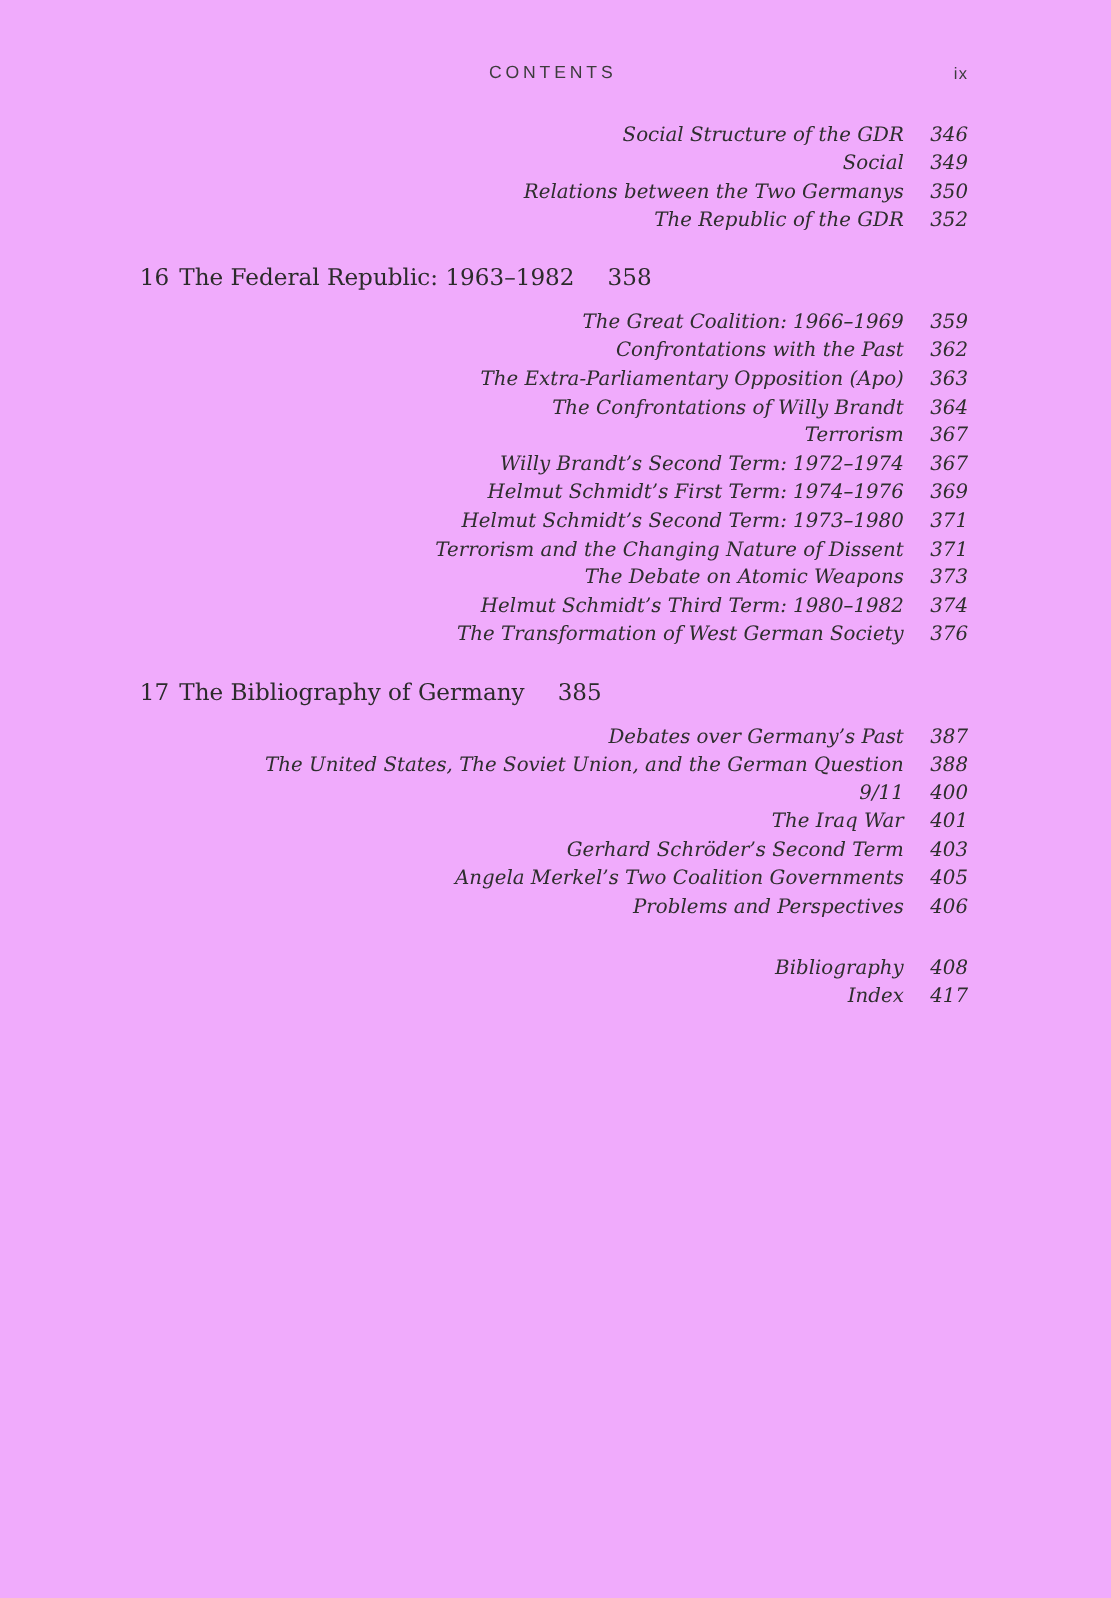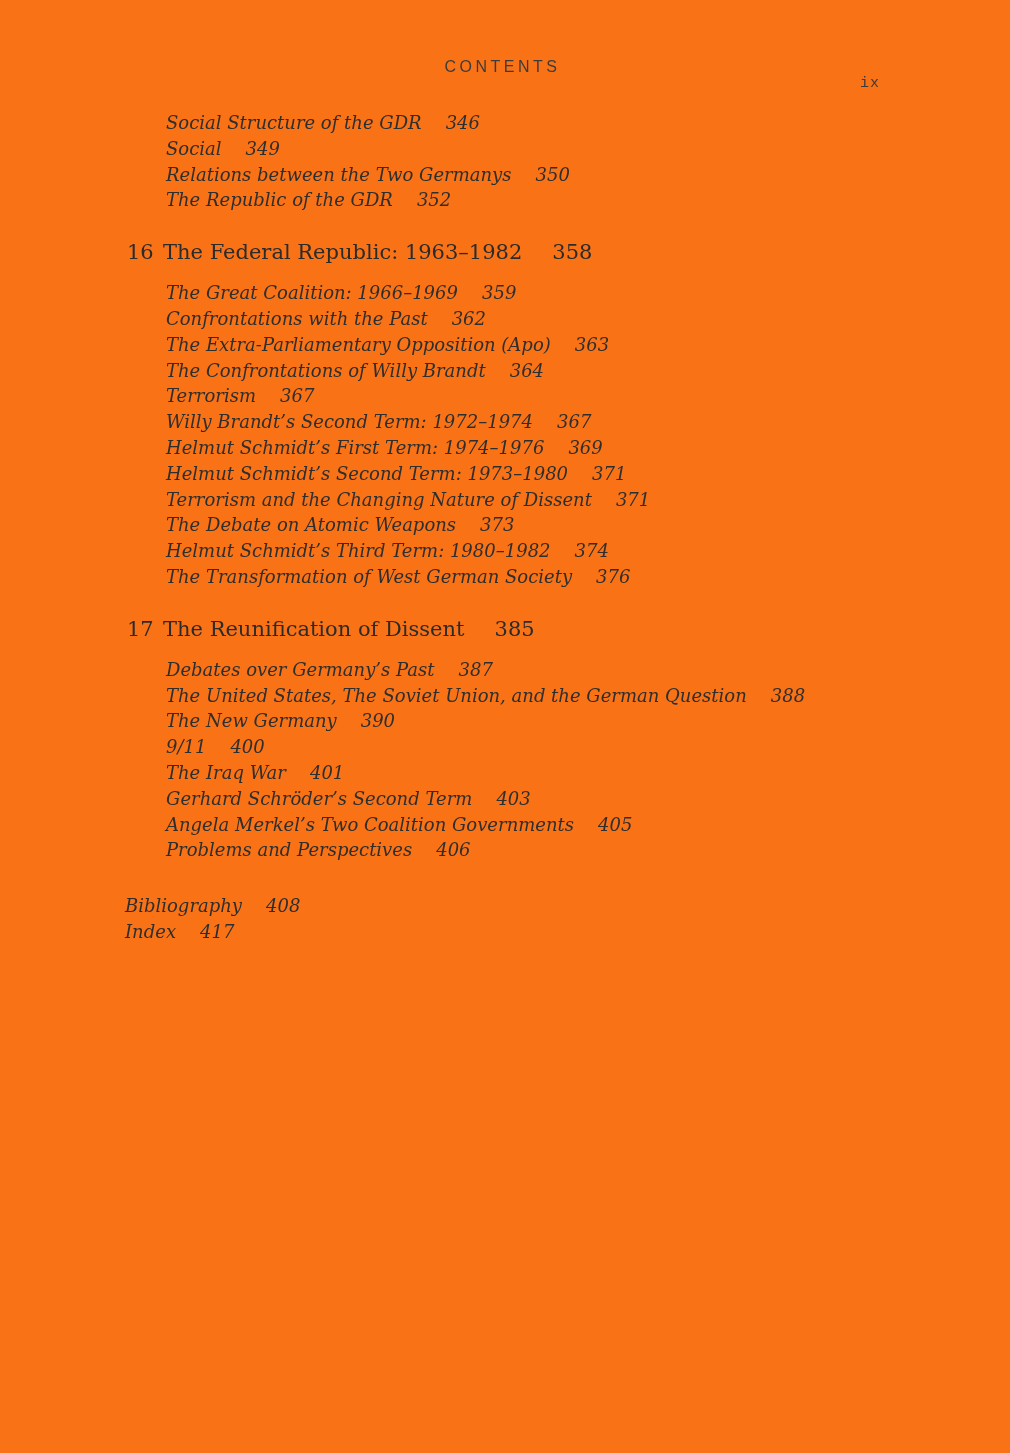--- a/index.html
+++ b/index.html
@@ -11,21 +11,21 @@
     width: 1010px;
     height: 1453px;
     font-family: "DejaVu Serif", serif;
     color: #2e2e2e;
     overflow: hidden;
   }
   .page {
     position: relative;
     width: 1010px;
     height: 1453px;
-    background: #f97316;
+    background: #f0abfc;
   }
   .content {
     padding: 58px 130px 0 125px;
   }
   
   .running-head {
     position: relative;
     height: 22px;
   }
   .running-head .head-title {
@@ -33,38 +33,39 @@
     text-align: center;
     font-family: "Liberation Sans", "DejaVu Sans", sans-serif;
     font-size: 16px;
     font-weight: 400;
     letter-spacing: 3.5px;
     color: #3c3c3c;
   }
   .running-head .folio {
     position: absolute;
     right: 0;
-    top: 17px;
-    font-family: Liberation Mono, monospace;
+    top: 1px;
+    font-family: Liberation Sans, sans-serif;
     font-size: 15px;
     letter-spacing: 1px;
     color: #3c3c3c;
   }
   
   .toc-section {
     margin-left: 41px;
     font-style: italic;
     font-size: 18px;
   }
   .toc-section.lead {
     margin-top: 30px;
   }
   .toc-entry {
     line-height: 25.8px;
     white-space: nowrap;
+    text-align: right;
   }
   .toc-entry .entry-page {
     margin-left: 24px;
   }
   
   .chapter-heading {
     font-size: 21px;
     line-height: 26px;
     margin: 26px 0 15px 2px;
     white-space: nowrap;
@@ -120,25 +121,24 @@
           <div class="toc-entry"><span class="entry-label">The Confrontations of Willy Brandt</span><span class="entry-page">364</span></div>
           <div class="toc-entry"><span class="entry-label">Terrorism</span><span class="entry-page">367</span></div>
           <div class="toc-entry"><span class="entry-label">Willy Brandt’s Second Term: 1972–1974</span><span class="entry-page">367</span></div>
           <div class="toc-entry"><span class="entry-label">Helmut Schmidt’s First Term: 1974–1976</span><span class="entry-page">369</span></div>
           <div class="toc-entry"><span class="entry-label">Helmut Schmidt’s Second Term: 1973–1980</span><span class="entry-page">371</span></div>
           <div class="toc-entry"><span class="entry-label">Terrorism and the Changing Nature of Dissent</span><span class="entry-page">371</span></div>
           <div class="toc-entry"><span class="entry-label">The Debate on Atomic Weapons</span><span class="entry-page">373</span></div>
           <div class="toc-entry"><span class="entry-label">Helmut Schmidt’s Third Term: 1980–1982</span><span class="entry-page">374</span></div>
           <div class="toc-entry"><span class="entry-label">The Transformation of West German Society</span><span class="entry-page">376</span></div>
         </div>
-        <div class="chapter-heading"><span class="chapter-number">17</span><span class="chapter-title">The Reunification of Dissent</span><span class="chapter-page">385</span></div>
+        <div class="chapter-heading"><span class="chapter-number">17</span><span class="chapter-title">The Bibliography of Germany</span><span class="chapter-page">385</span></div>
         <div class="toc-section">
           <div class="toc-entry"><span class="entry-label">Debates over Germany’s Past</span><span class="entry-page">387</span></div>
           <div class="toc-entry"><span class="entry-label">The United States, The Soviet Union, and the German Question</span><span class="entry-page">388</span></div>
-          <div class="toc-entry"><span class="entry-label">The New Germany</span><span class="entry-page">390</span></div>
           <div class="toc-entry"><span class="entry-label">9/11</span><span class="entry-page">400</span></div>
           <div class="toc-entry"><span class="entry-label">The Iraq War</span><span class="entry-page">401</span></div>
           <div class="toc-entry"><span class="entry-label">Gerhard Schröder’s Second Term</span><span class="entry-page">403</span></div>
           <div class="toc-entry"><span class="entry-label">Angela Merkel’s Two Coalition Governments</span><span class="entry-page">405</span></div>
           <div class="toc-entry"><span class="entry-label">Problems and Perspectives</span><span class="entry-page">406</span></div>
         </div>
         <div class="toc-entry back-matter-entry first"><span class="entry-label">Bibliography</span><span class="entry-page">408</span></div>
         <div class="toc-entry back-matter-entry"><span class="entry-label">Index</span><span class="entry-page">417</span></div>
       </div>
 

